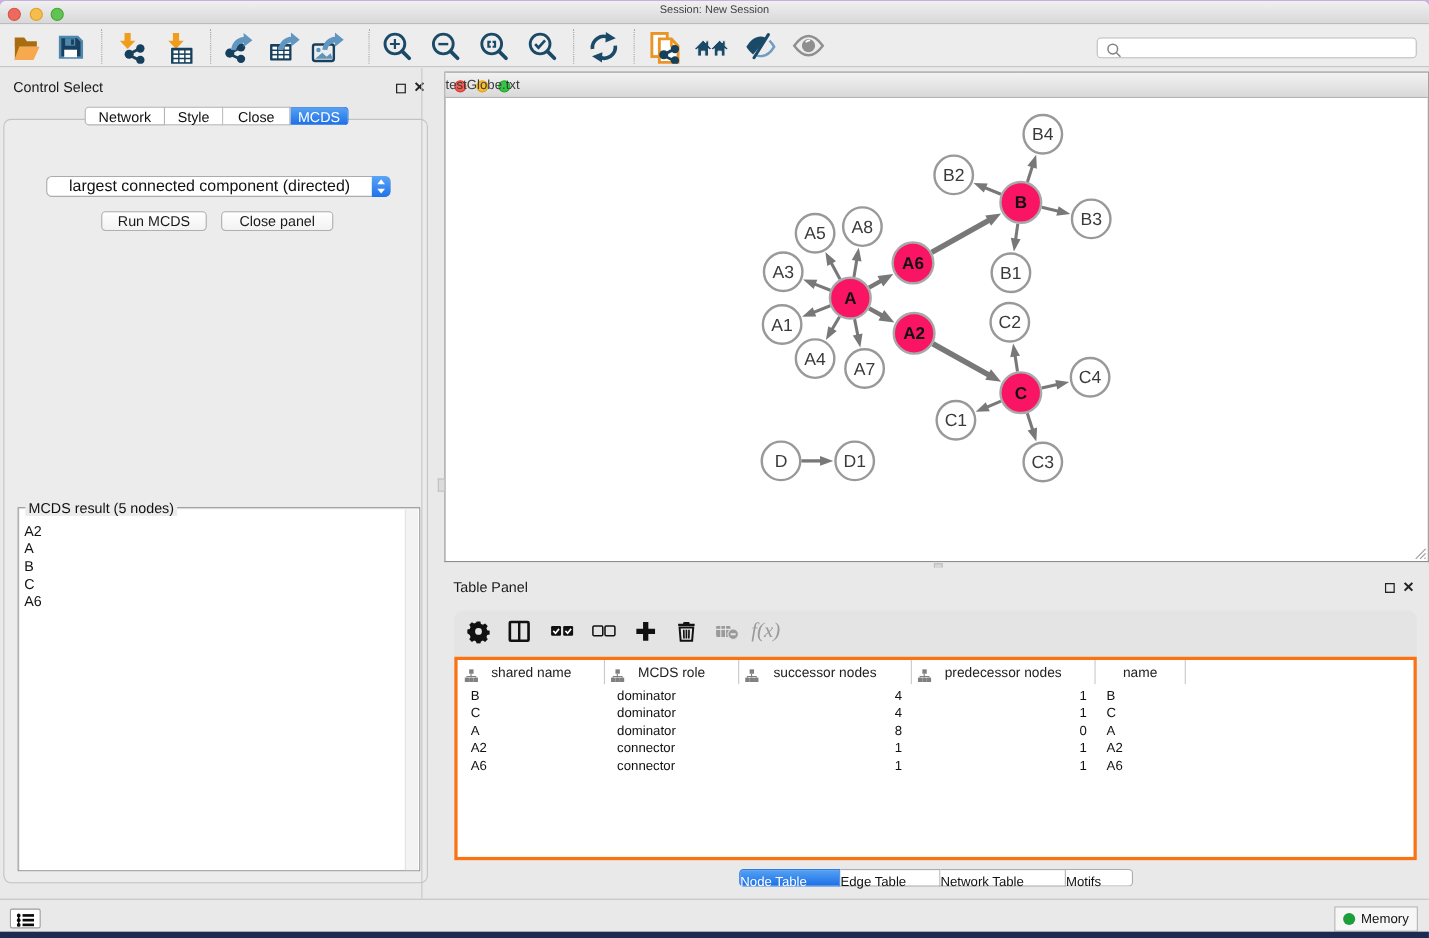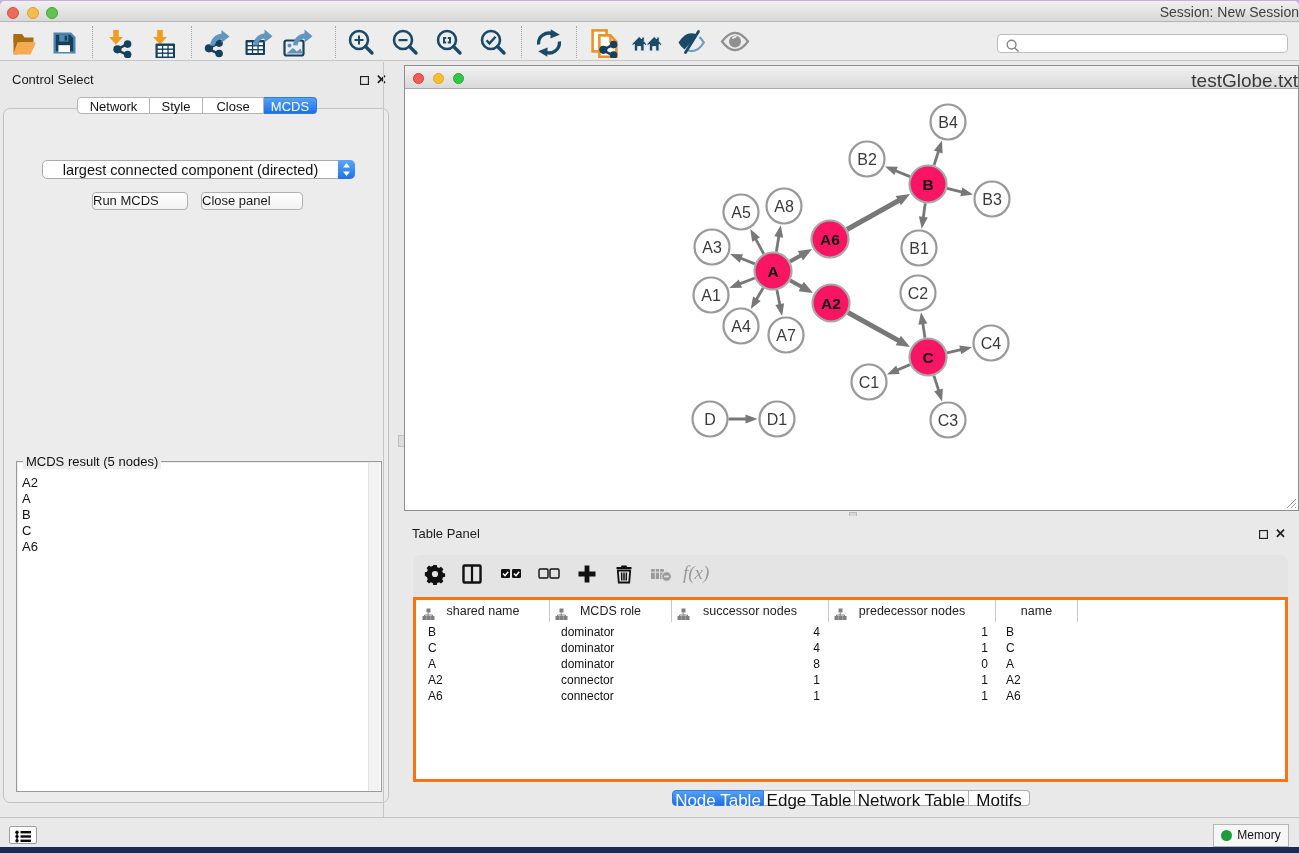--- a/index.html
+++ b/index.html
@@ -1,53 +1,53 @@
 <!DOCTYPE html>
 <html><head><meta charset="utf-8"><style>
 *{margin:0;padding:0;box-sizing:border-box}
 html,body{width:1299px;height:853px;overflow:hidden}
 body{font-family:"Liberation Sans",sans-serif;background:#c9aee0;}
 #app{position:absolute;left:0;top:1px;width:1299px;height:846px;background:#e9e9e9;border-radius:5px 5px 0 0;overflow:hidden}
 #deskbottom{position:absolute;left:0;top:847px;width:1299px;height:6px;background:#1d2b50}
 .abs{position:absolute}
 #titlebar{position:absolute;left:0;top:0;width:1299px;height:21px;background:linear-gradient(#f0f0f0,#d8d8d8);border-bottom:1px solid #b7b7b7;border-radius:5px 5px 0 0}
 .tl{position:absolute;top:5.5px;width:12px;height:12px;border-radius:50%}
-#titlebar .t{position:absolute;top:3px;width:100%;text-align:right;font-size:14px;color:#404040}
+#titlebar .t{position:absolute;top:3px;width:100%;text-align:center;font-size:10px;color:#404040}
 #toolbar{position:absolute;left:0;top:22px;width:1299px;height:38px;background:#ededed;border-bottom:1px solid #c6c6c6}
 .tbi{position:absolute}
 .vsep{position:absolute;top:3px;height:32px;width:0;border-left:1px dotted #a5a5a5}
 #search{position:absolute;left:997px;top:11px;width:291px;height:19px;background:#fff;border:1px solid #bdbdbd;border-radius:4px}
 #cp{position:absolute;left:0;top:61px;width:391px;height:755px;background:#e9e9e9}
 #cp .hdr{position:absolute;left:12px;top:10px;font-size:13px;color:#1a1a1a}
 #cpbox{position:absolute;left:3px;top:46px;width:386px;height:695px;border:1px solid #c2c2c2;border-radius:7px;background:#ececec}
 .tabs{position:absolute;display:flex}
 .tab{height:17px;line-height:17px;font-size:13px;color:#111;background:#fff;border:1px solid #b4b4b4;border-left:none;padding:0 12px;text-align:center}
 .tab.first{border-left:1px solid #b4b4b4;border-radius:4px 0 0 4px}
 .tab.last{border-radius:0 4px 4px 0}
 .tab.sel{background:linear-gradient(#55a1f2,#1e70e8);color:#fff;border-color:#2e7ae0}
-.btn{position:absolute;height:18px;background:linear-gradient(#ffffff,#f2f2f2);border:1px solid #b0b0b0;border-radius:4px;font-size:13px;color:#1a1a1a;text-align:left;line-height:16px}
+.btn{position:absolute;height:18px;background:linear-gradient(#ffffff,#f2f2f2);border:1px solid #b0b0b0;border-radius:4px;font-size:13px;color:#1a1a1a;text-align:center;line-height:16px}
 #ddown{position:absolute;left:42px;top:98px;width:313px;height:19px;background:#fff;border:1px solid #ababab;border-radius:5px;font-size:14.5px;color:#111;text-align:center;line-height:18px;padding-right:16px}
 #ddbtn{position:absolute;right:-1px;top:-1px;width:17px;height:19px;background:linear-gradient(#5ba6f5,#1f72ec);border-radius:0 5px 5px 0}
 #fieldset{position:absolute;left:16px;top:399px;width:366px;height:331px;border:1px solid #9a9a9a}
 #fieldset .lg{position:absolute;left:6px;top:-8px;background:#ececec;padding:0 3px;font-size:13px;color:#111}
 #mlist{position:absolute;left:1px;top:1px;width:363px;height:328px;background:#fff;font-size:13px;color:#111;padding-top:12px}
 #mlist div{padding-left:4px;height:16px;line-height:16px}
 #mscroll{position:absolute;right:1px;top:1px;width:12px;height:328px;background:#f3f3f3;border-left:1px solid #e3e3e3}
 #netwin{position:absolute;left:404px;top:64px;width:895px;height:446px;background:#fff;border:1px solid #8e8e8e;border-top:none}
 #nettb{position:absolute;left:0;top:0;width:100%;height:24px;background:linear-gradient(#f2f2f2,#d9d9d9);border-bottom:1px solid #ababab;border-top:1px solid #8e8e8e}
-#nettb .t{position:absolute;top:4px;width:100%;text-align:right;font-size:19px;color:#3a3a3a}
+#nettb .t{position:absolute;top:4px;width:100%;text-align:left;font-size:12px;color:#3a3a3a}
 #nettb .tl{top:6.5px;width:11px;height:11px}
 #tp{position:absolute;left:391px;top:515px;width:908px;height:301px;background:#e9e9e9}
 #tp .hdr{position:absolute;left:21px;top:10px;font-size:13px;color:#1a1a1a}
 #tptools{position:absolute;left:22px;top:39px;width:875px;height:42px;background:#e4e4e4;border-radius:8px 8px 0 0}
 #tbl{position:absolute;left:22px;top:81px;width:875px;height:185px;background:#fff;border:3px solid #f97316}
 .th{position:absolute;top:0;height:22px;line-height:22px;text-align:center;border-right:1px solid #c9c9c9;font-size:12.5px;color:#222}
 .td{position:absolute;height:16px;line-height:16px;font-size:12px;color:#111}
 .btabs{position:absolute;top:274px;height:21px;display:flex}
-.btab{height:16px;line-height:20px;font-size:17px;color:#111;background:#fff;border:1px solid #ababab;border-left:none;text-align:center}
+.btab{height:16px;line-height:20px;font-size:12px;color:#111;background:#fff;border:1px solid #ababab;border-left:none;}
 #statusbar{position:absolute;left:0;top:816px;width:1299px;height:31px;background:#e9e9e9;border-top:1px solid #c2c2c2}
 #memb{position:absolute;left:1213px;top:6px;width:76px;height:23px;background:#f6f6f6;border:1px solid #b5b5b5;font-size:12px;color:#111;line-height:21px;text-align:center}
 #listb{position:absolute;left:9px;top:8px;width:28px;height:18px;background:#ffffff;border:1px solid #9d9d9d;border-radius:2px}
 .winx{position:absolute;font-size:12px;color:#222}
 </style></head>
 <body>
 <div id="app">
  <div id="titlebar">
    <div class="tl" style="left:7px;background:#ee6a5f;border:1px solid #d55348"></div>
    <div class="tl" style="left:27px;background:#f5bd4f;border:1px solid #dfa123"></div>

